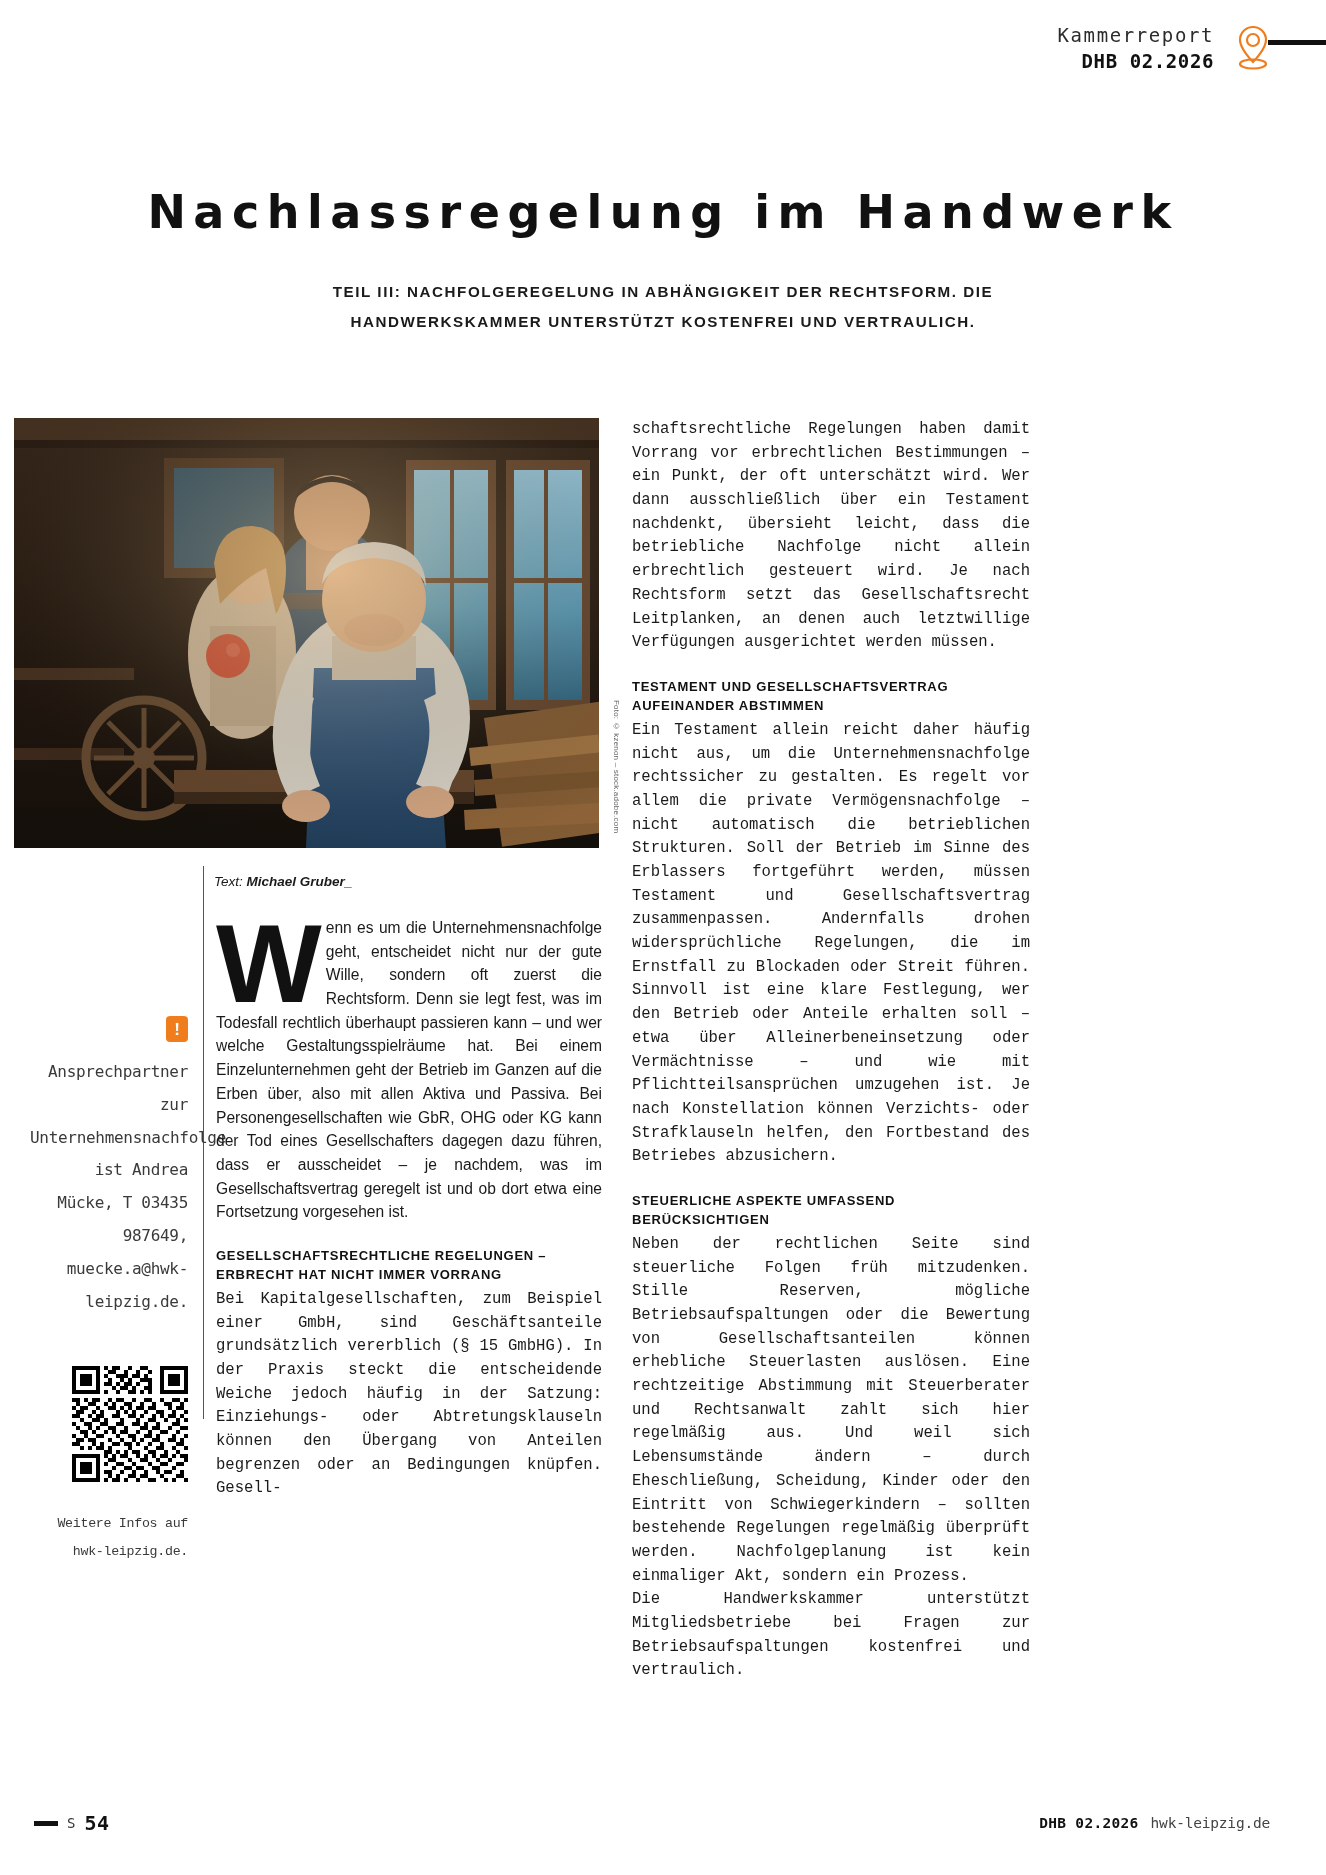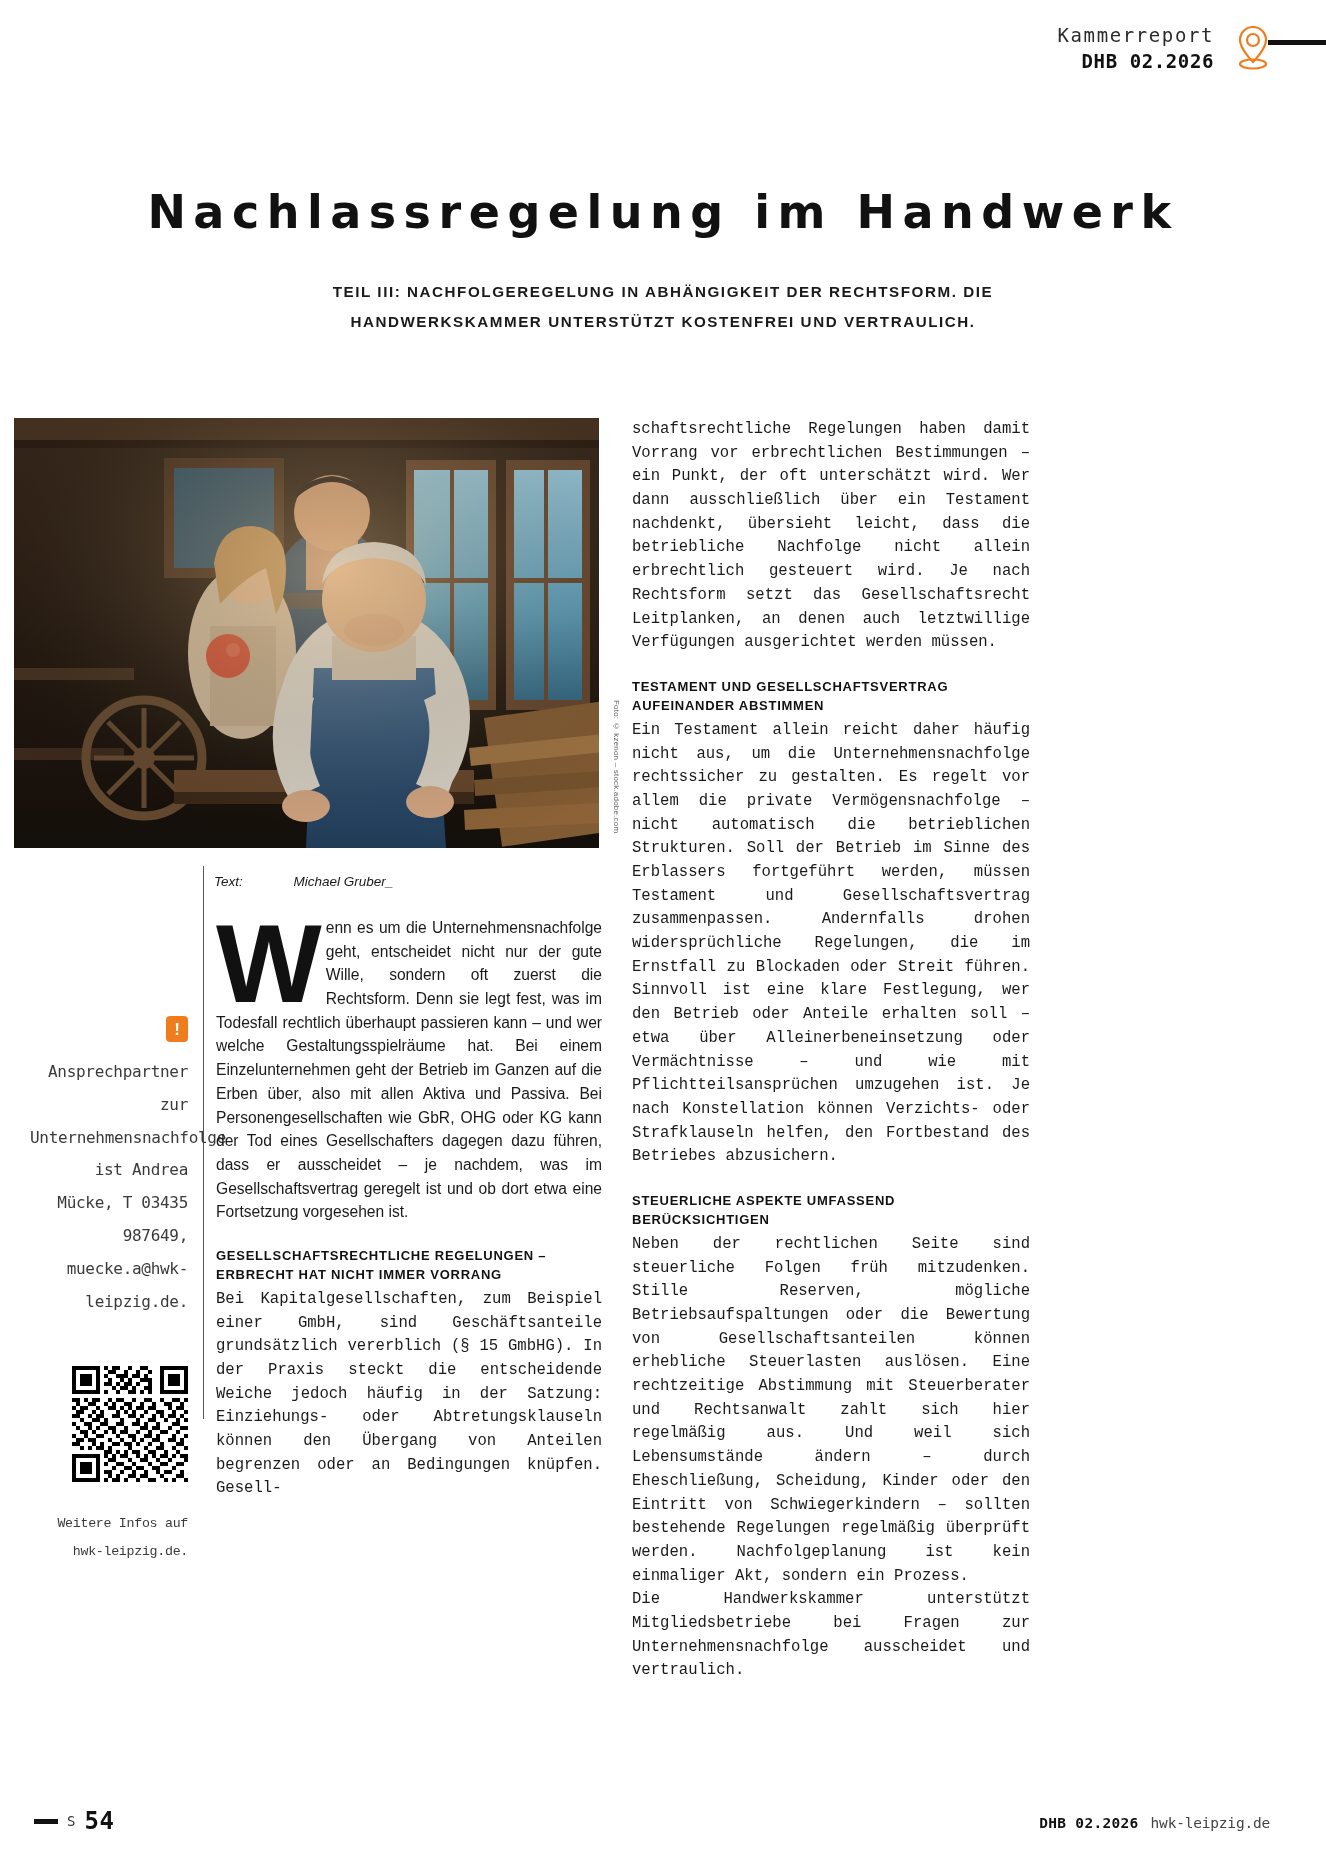--- a/index.html
+++ b/index.html
@@ -108,21 +108,21 @@
 
   .byline {
     position: absolute;
     left: 214px;
     top: 874px;
     font-family: "Liberation Sans", sans-serif;
     font-size: 13.5px;
     font-style: italic;
     color: #1a1a1a;
   }
-  .byline b { font-weight: 400; margin-left: 47px; }
+  .byline b { font-weight: 700; }
 
   
   .col-divider {
     position: absolute;
     left: 203px;
     top: 866px;
     width: 1px;
     height: 553px;
     background: #555;
   }
@@ -245,21 +245,21 @@
   .footer-bar {
     width: 24px; height: 5px; background: #111;
   }
   .footer-s {
     font-family: "DejaVu Sans Mono", monospace;
     font-size: 14px;
     color: #333;
   }
   .footer-pageno {
     font-family: "DejaVu Sans Mono", monospace;
-    font-size: 24px;
+    font-size: 20px;
     font-weight: 700;
     color: #111;
     letter-spacing: 0.5px;
   }
   .footer-right {
     position: absolute;
     right: 56px;
     bottom: 44px;
     display: flex;
     align-items: baseline;
@@ -653,21 +653,21 @@
   <h2 class="sec-head">GESELLSCHAFTSRECHTLICHE REGELUNGEN – ERBRECHT HAT NICHT IMMER VORRANG</h2>
   <p class="body-para">Bei Kapitalgesellschaften, zum Beispiel einer GmbH, sind Geschäftsanteile grundsätzlich vererblich (§ 15 GmbHG). In der Praxis steckt die entscheidende Weiche jedoch häufig in der Satzung: Einziehungs- oder Abtretungsklauseln können den Übergang von Anteilen begrenzen oder an Bedingungen knüpfen. Gesell-</p>
 </div>
 
 <div class="article-right">
   <p class="body-para">schaftsrechtliche Regelungen haben damit Vorrang vor erbrechtlichen Bestimmungen – ein Punkt, der oft unterschätzt wird. Wer dann ausschließlich über ein Testament nachdenkt, übersieht leicht, dass die betriebliche Nachfolge nicht allein erbrechtlich gesteuert wird. Je nach Rechtsform setzt das Gesellschaftsrecht Leitplanken, an denen auch letztwillige Verfügungen ausgerichtet werden müssen.</p>
   <h2 class="sec-head">TESTAMENT UND GESELLSCHAFTSVERTRAG AUFEINANDER ABSTIMMEN</h2>
   <p class="body-para">Ein Testament allein reicht daher häufig nicht aus, um die Unternehmensnachfolge rechtssicher zu gestalten. Es regelt vor allem die private Vermögensnachfolge – nicht automatisch die betrieblichen Strukturen. Soll der Betrieb im Sinne des Erblassers fortgeführt werden, müssen Testament und Gesellschaftsvertrag zusammenpassen. Andernfalls drohen widersprüchliche Regelungen, die im Ernstfall zu Blockaden oder Streit führen. Sinnvoll ist eine klare Festlegung, wer den Betrieb oder Anteile erhalten soll – etwa über Alleinerbeneinsetzung oder Vermächtnisse – und wie mit Pflichtteilsansprüchen umzugehen ist. Je nach Konstellation können Verzichts- oder Strafklauseln helfen, den Fortbestand des Betriebes abzusichern.</p>
   <h2 class="sec-head">STEUERLICHE ASPEKTE UMFASSEND BERÜCKSICHTIGEN</h2>
   <p class="body-para">Neben der rechtlichen Seite sind steuerliche Folgen früh mitzudenken. Stille Reserven, mögliche Betriebsaufspaltungen oder die Bewertung von Gesellschaftsanteilen können erhebliche Steuerlasten auslösen. Eine rechtzeitige Abstimmung mit Steuerberater und Rechtsanwalt zahlt sich hier regelmäßig aus. Und weil sich Lebensumstände ändern – durch Eheschließung, Scheidung, Kinder oder den Eintritt von Schwiegerkindern – sollten bestehende Regelungen regelmäßig überprüft werden. Nachfolgeplanung ist kein einmaliger Akt, sondern ein Prozess.</p>
-  <p class="body-para gap-para">Die Handwerkskammer unterstützt Mitgliedsbetriebe bei Fragen zur Unternehmensnachfolge ausscheidet und vertraulich.</p>
+  <p class="body-para gap-para">Die Handwerkskammer unterstützt Mitgliedsbetriebe bei Fragen zur Betriebsaufspaltungen kostenfrei und vertraulich.</p>
 </div>
 
 <div class="page-footer">
   <div class="footer-left">
     <span class="footer-bar"></span>
     <span class="footer-s">S</span>
     <span class="footer-pageno">54</span>
   </div>
   <div class="footer-right">
     <span class="footer-issue">DHB 02.2026</span>

